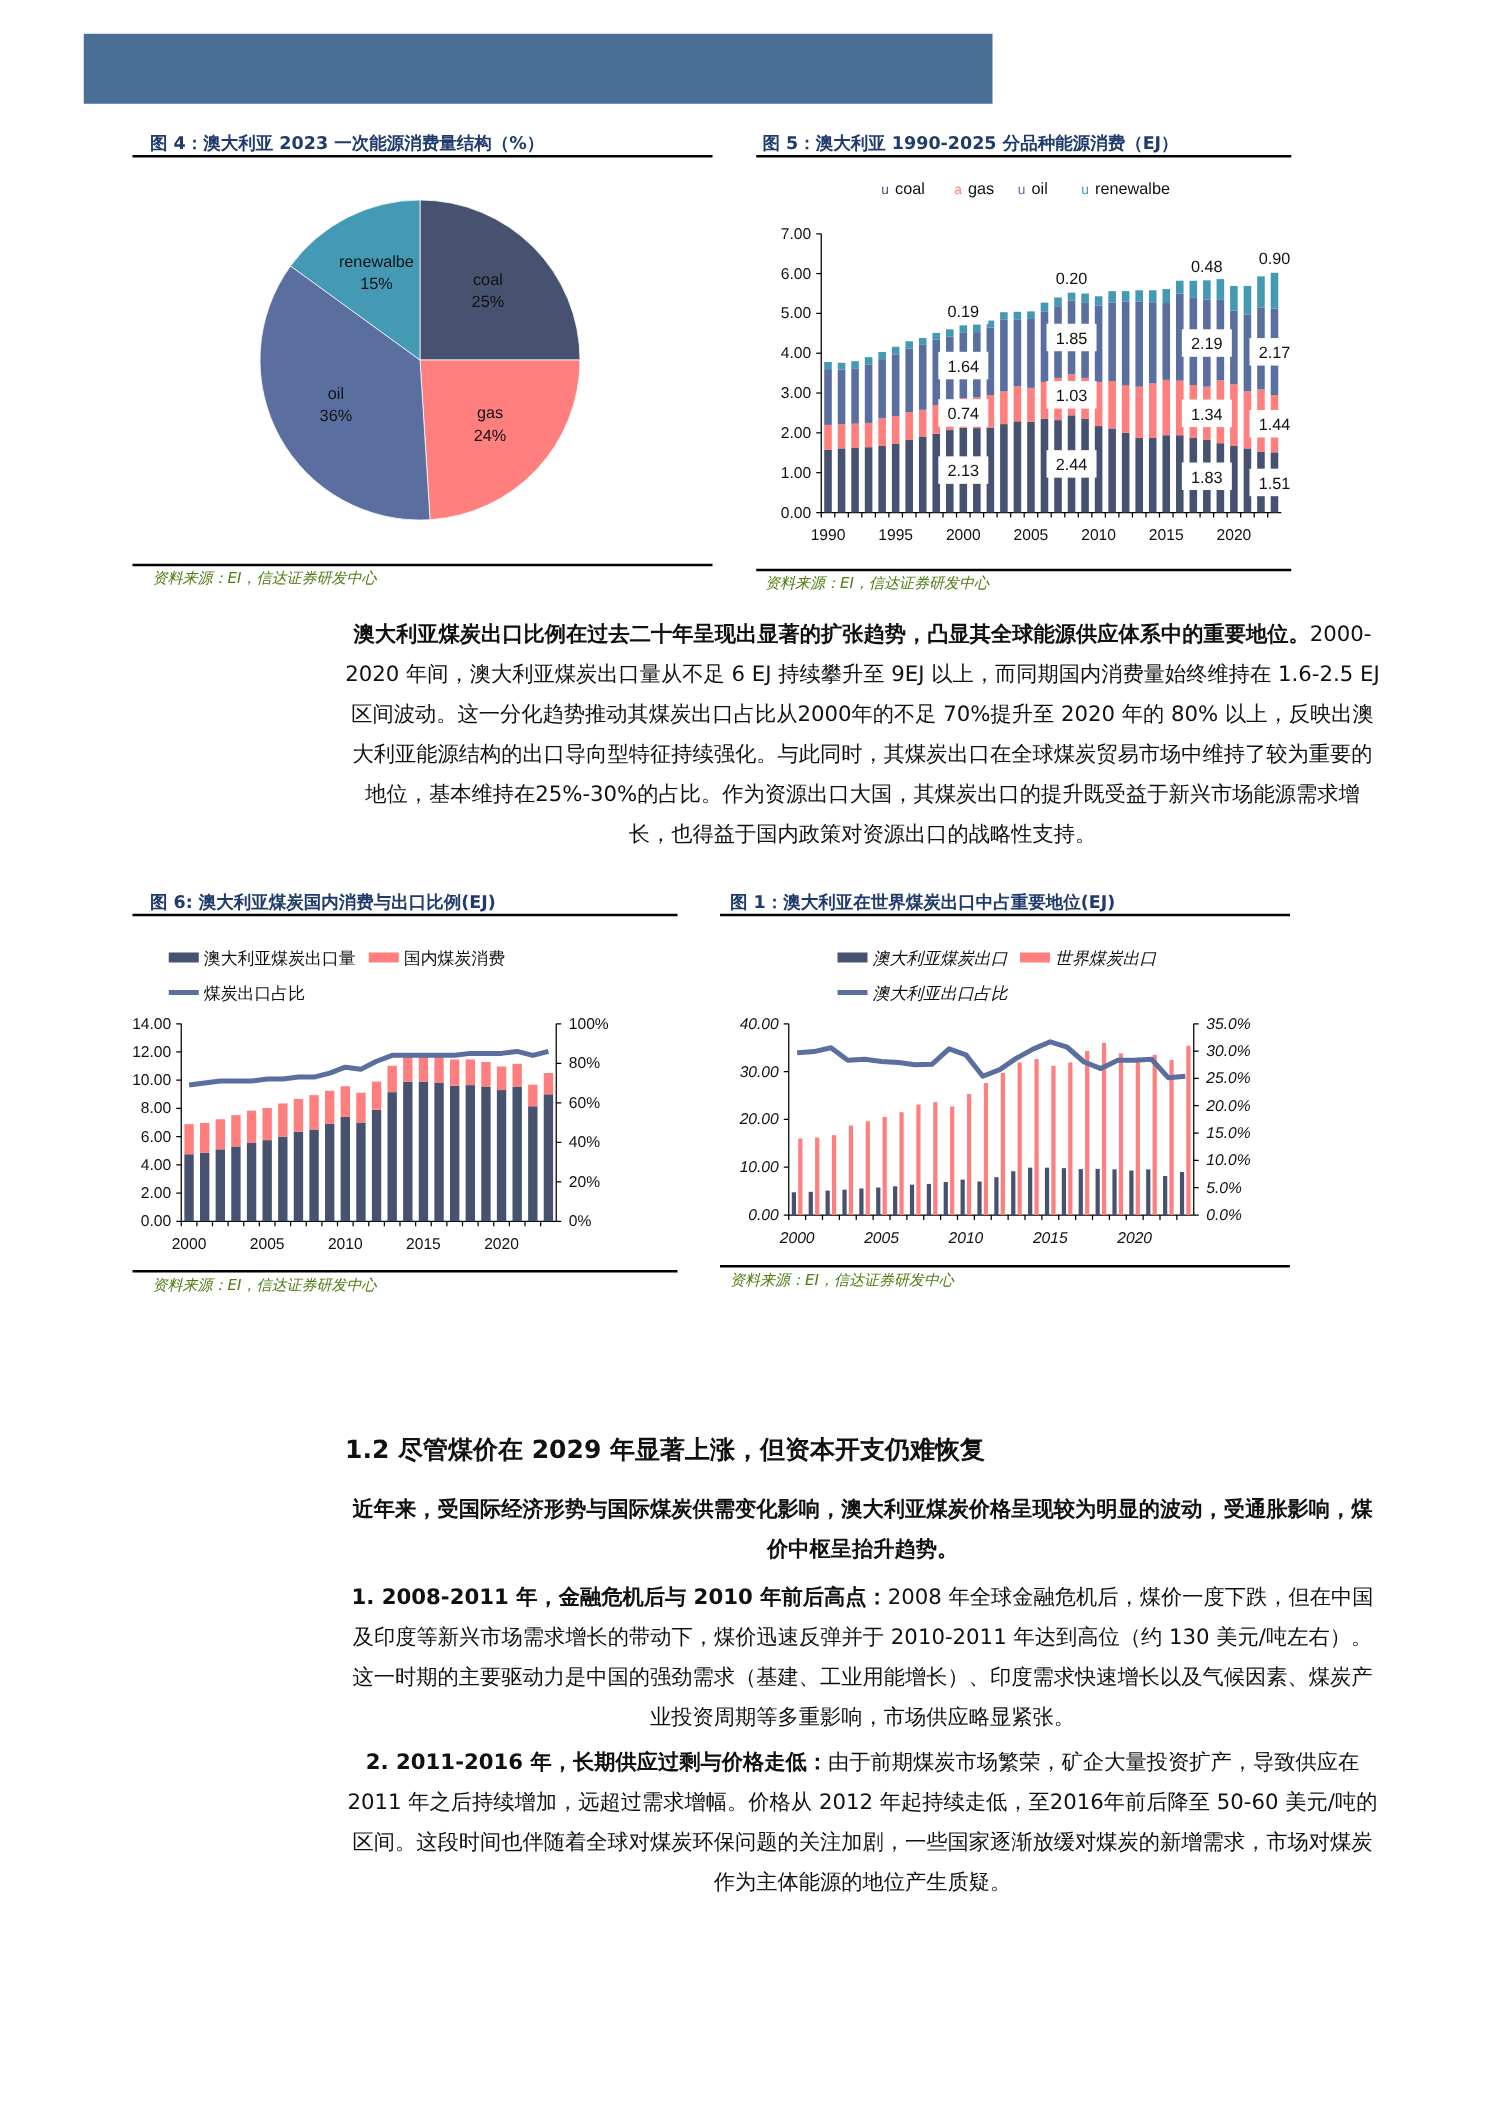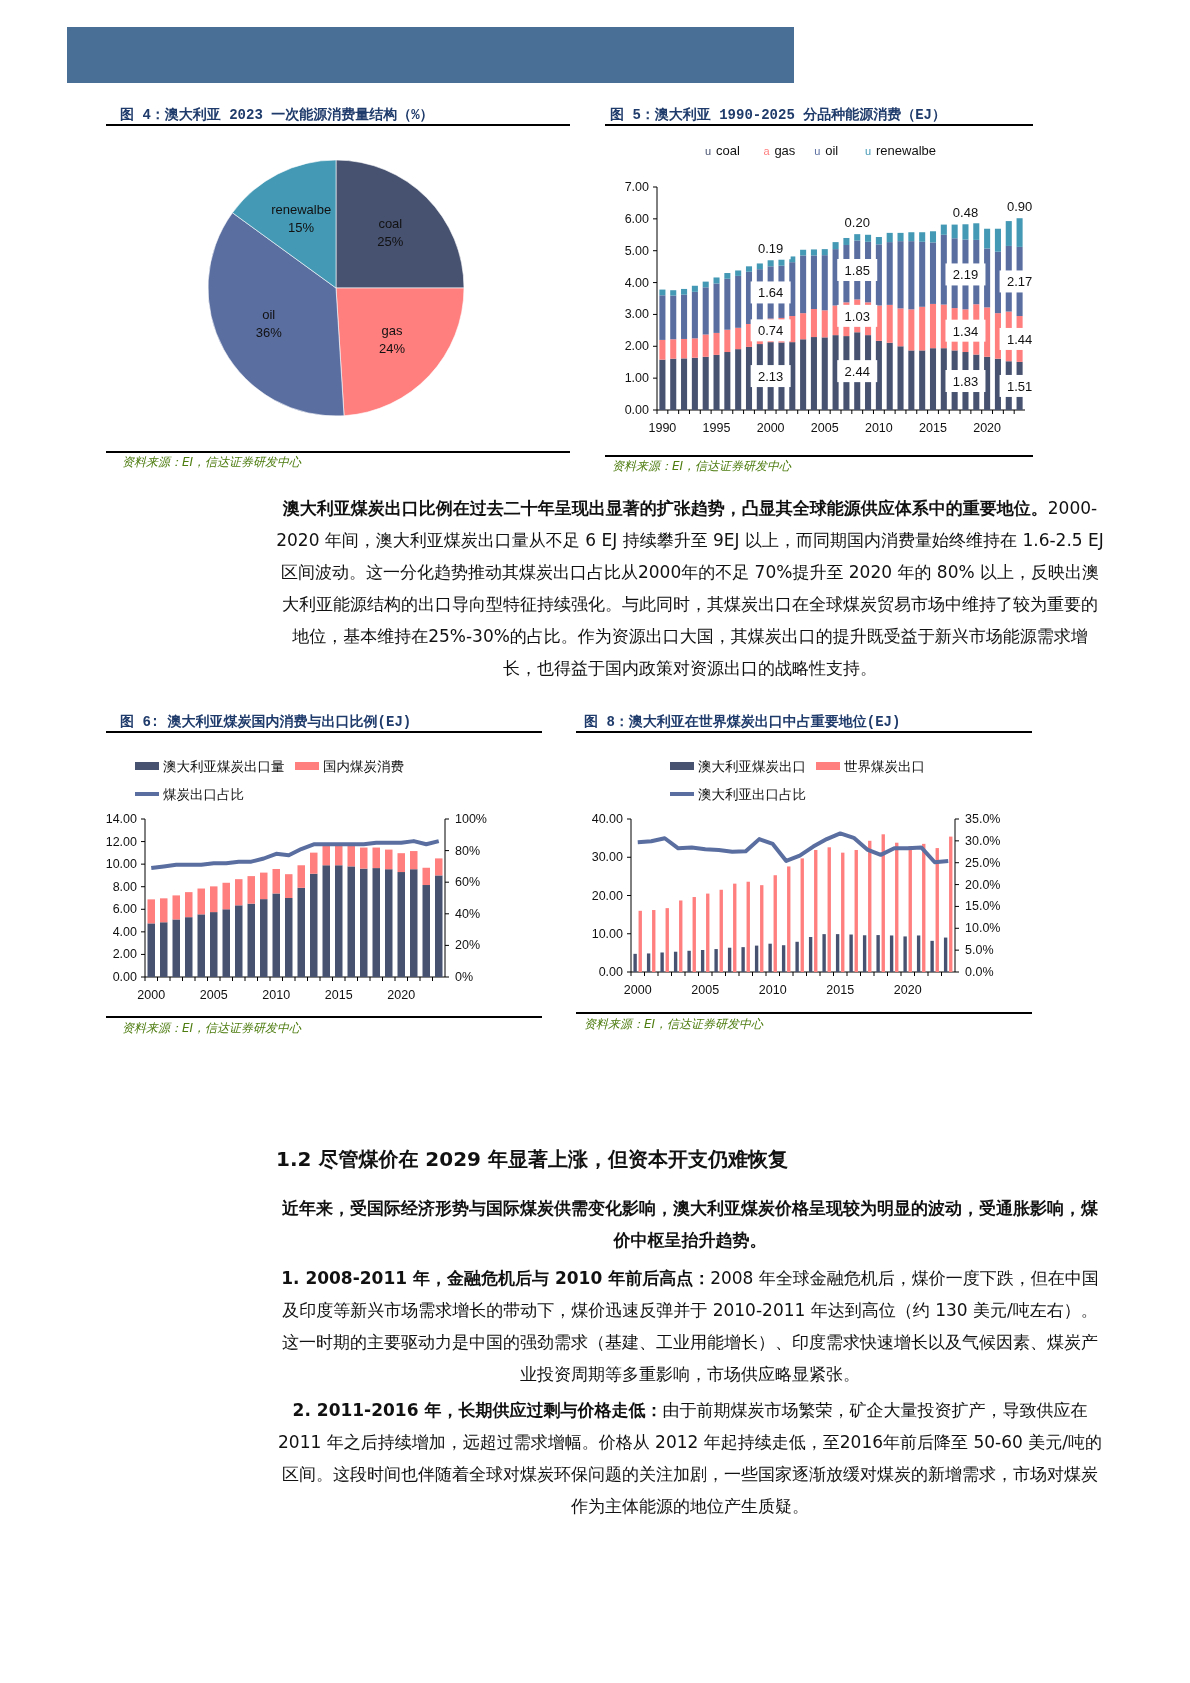--- a/index.html
+++ b/index.html
@@ -1,18 +1,18 @@
 <!DOCTYPE html>
 <html><head>
 <meta charset="utf-8">
 <style>
   html,body{margin:0;padding:0;background:#fff;}
   body{width:1190px;height:1683px;position:relative;overflow:hidden;font-family:"DejaVu Sans","Liberation Sans",sans-serif;color:#000;}
   .header-band{position:absolute;left:67px;top:27px;width:727px;height:56px;background:#4a6f97;}
-  .fig-title{position:absolute;font-size:14px;font-weight:bold;color:#1f3b6b;white-space:nowrap;font-family:Liberation Mono, monospace;}
+  .fig-title{position:absolute;font-size:14px;font-weight:bold;color:#1f3b6b;white-space:nowrap;}
   .fig-rule{position:absolute;height:2px;background:#000;}
   .source{position:absolute;font-size:12px;font-style:italic;color:#4d7c0f;white-space:nowrap;}
   .chart-box{position:absolute;}
   .chart-box svg{display:block;}
   .para{position:absolute;left:276px;width:828px;font-size:17px;line-height:32px;color:#111;text-align:center;}
   .para b{font-weight:bold;}
   .section-title{position:absolute;left:276px;top:1146px;font-size:20px;font-weight:bold;color:#111;white-space:nowrap;}
   .svgtext{font-family:"Liberation Sans","DejaVu Sans",sans-serif;}
 </style>
 </head>
@@ -408,23 +408,23 @@
       <text x="58.25" y="249" text-anchor="middle" font-size="12.5" fill="#111">2000</text>
       <text x="120.75" y="249" text-anchor="middle" font-size="12.5" fill="#111">2005</text>
       <text x="183.25" y="249" text-anchor="middle" font-size="12.5" fill="#111">2010</text>
       <text x="245.75" y="249" text-anchor="middle" font-size="12.5" fill="#111">2015</text>
       <text x="308.25" y="249" text-anchor="middle" font-size="12.5" fill="#111">2020</text>
     </svg>
   </div>
 <div class="fig-rule" style="left:106px;top:1016px;width:436px;"></div>
 <div class="source" style="left:122px;top:1020px;">资料来源：EI，信达证券研发中心</div>
 
-<div class="fig-title" style="left:584px;top:713px;">图 8：澳大利亚在世界煤炭出口中占重要地位(EJ)</div>
+<div class="fig-title" style="left:584px;top:713px;">图 1：澳大利亚在世界煤炭出口中占重要地位(EJ)</div>
 <div class="fig-rule" style="left:576px;top:731px;width:456px;"></div>
-<div class="chart-box" id="chart-fig7" style="left:570px;top:750px;width:470px;height:260px;">
+<div class="chart-box" id="chart-fig7" style="left:570px;top:750px;width:470px;height:260px;font-style:italic;">
     <svg width="470" height="260" viewBox="0 0 470 260" class="svgtext">
       <g>
         <rect x="100" y="12" width="24" height="8" fill="#475270"></rect>
         <text x="128" y="21" font-size="13.5" fill="#111">澳大利亚煤炭出口</text>
         <rect x="246" y="12" width="24" height="8" fill="#ff7f7f"></rect>
         <text x="274" y="21" font-size="13.5" fill="#111">世界煤炭出口</text>
         <line x1="100" y1="44" x2="124" y2="44" stroke="#5a6ea0" stroke-width="4"></line>
         <text x="128" y="49" font-size="13.5" fill="#111">澳大利亚出口占比</text>
       </g>
       <line x1="61" y1="69" x2="61" y2="222" stroke="#000" stroke-width="1"></line>

